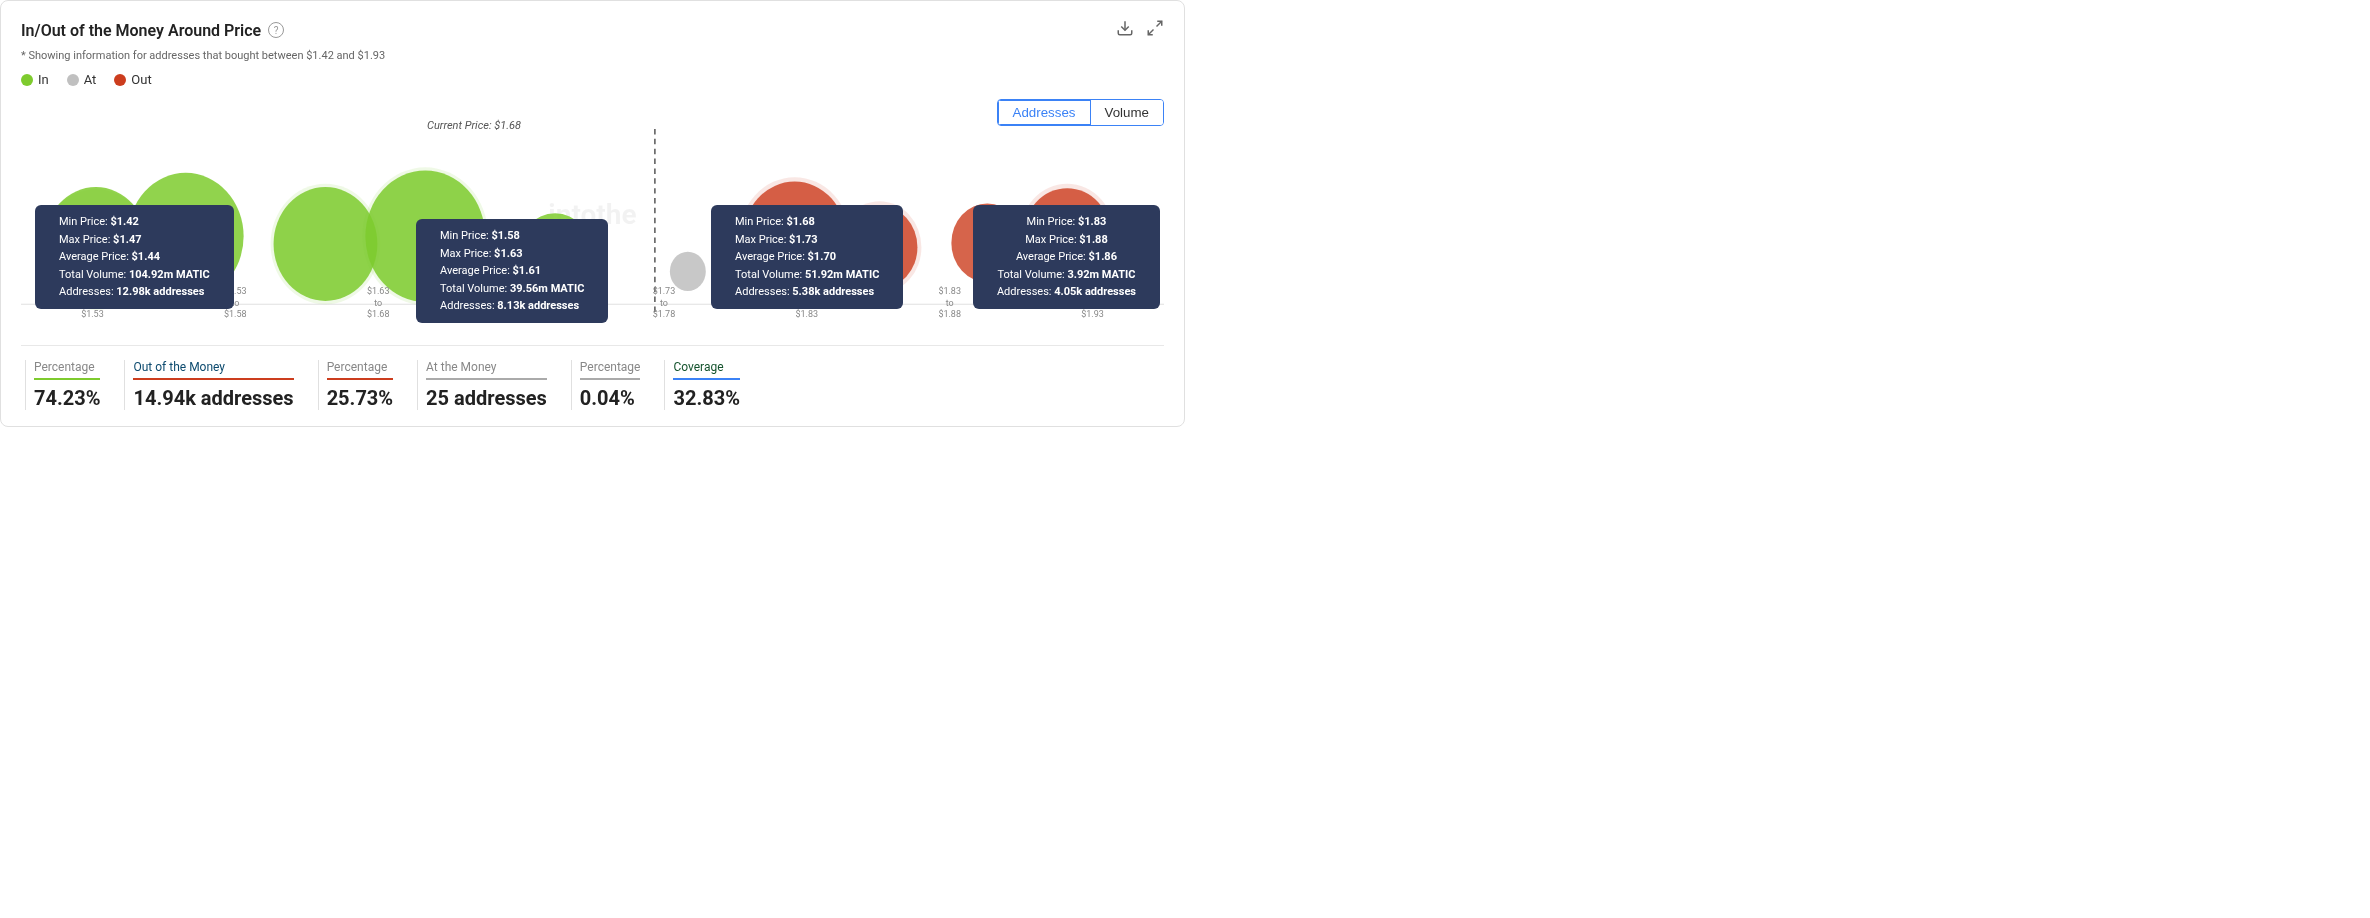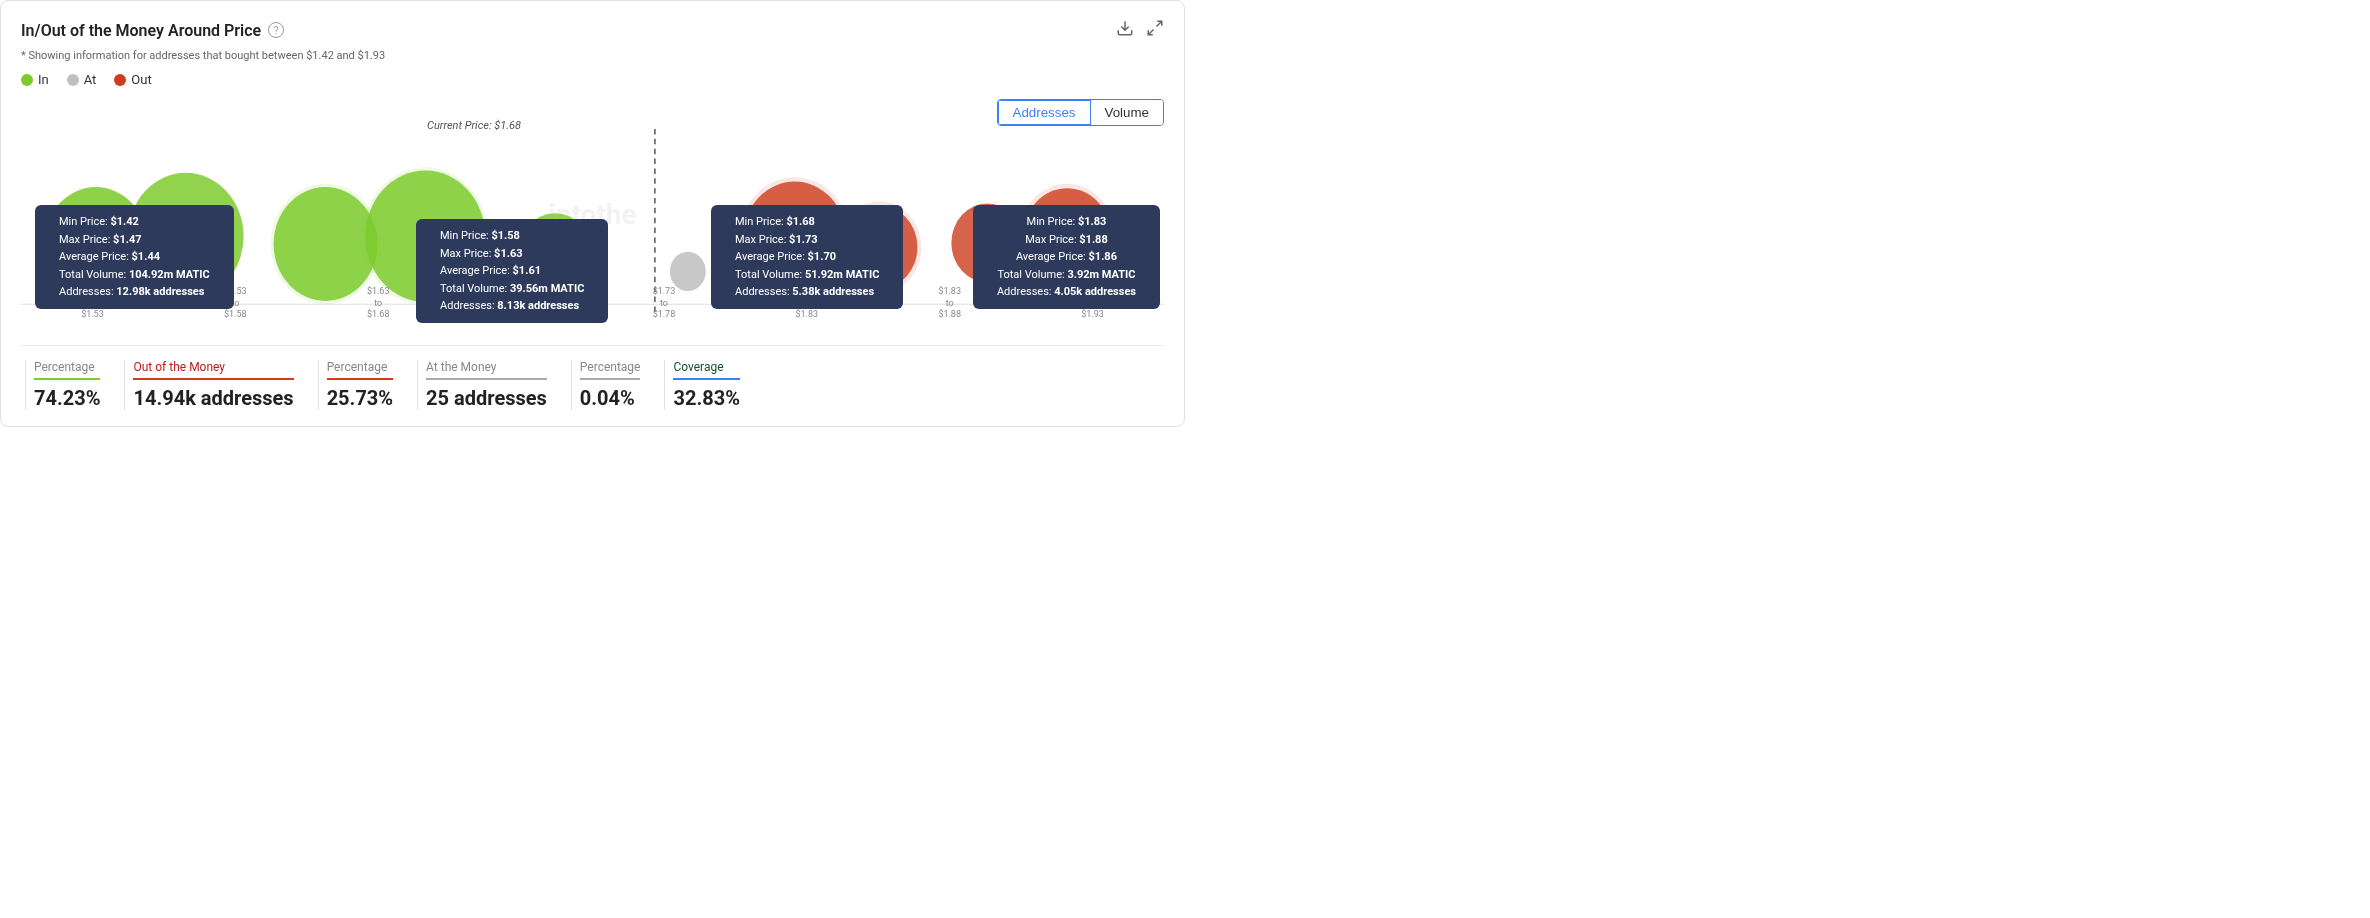--- a/index.html
+++ b/index.html
@@ -311,21 +311,21 @@
   </div>
 
   <div class="stats-row">
     <div class="divider-v"></div>
     <div class="stat-group">
       <div class="stat-label" style="border-color:#7ecb2e;color:#888;">Percentage</div>
       <div class="stat-value">74.23%</div>
     </div>
     <div class="divider-v"></div>
     <div class="stat-group">
-      <div class="stat-label" style="border-color:#cc3d1e;color:#b91c1c;">Out of the Money</div>
+      <div class="stat-label" style="border-color:#cc3d1e;color:#0c4a6e;">Out of the Money</div>
       <div class="stat-value">14.94k addresses</div>
     </div>
     <div class="divider-v"></div>
     <div class="stat-group">
       <div class="stat-label" style="border-color:#cc3d1e;color:#888;">Percentage</div>
       <div class="stat-value">25.73%</div>
     </div>
     <div class="divider-v"></div>
     <div class="stat-group">
       <div class="stat-label" style="border-color:#aaa;color:#888;">At the Money</div>

